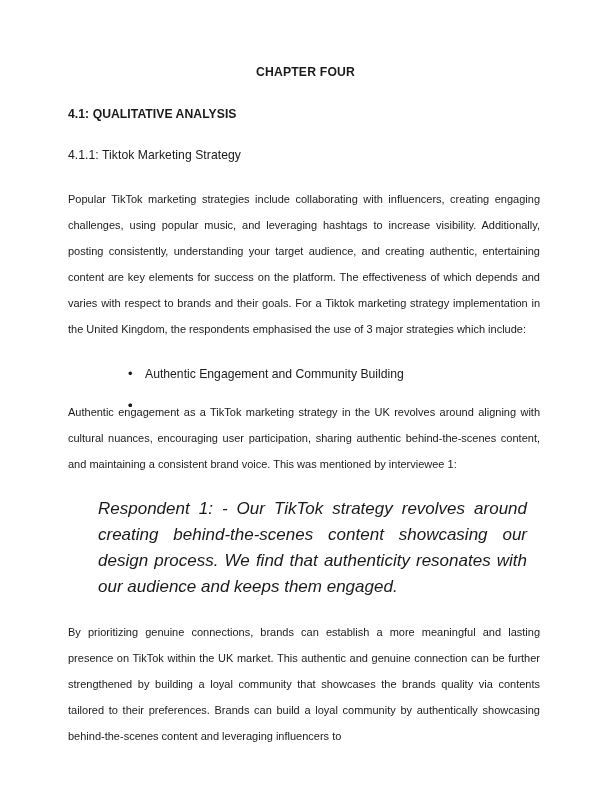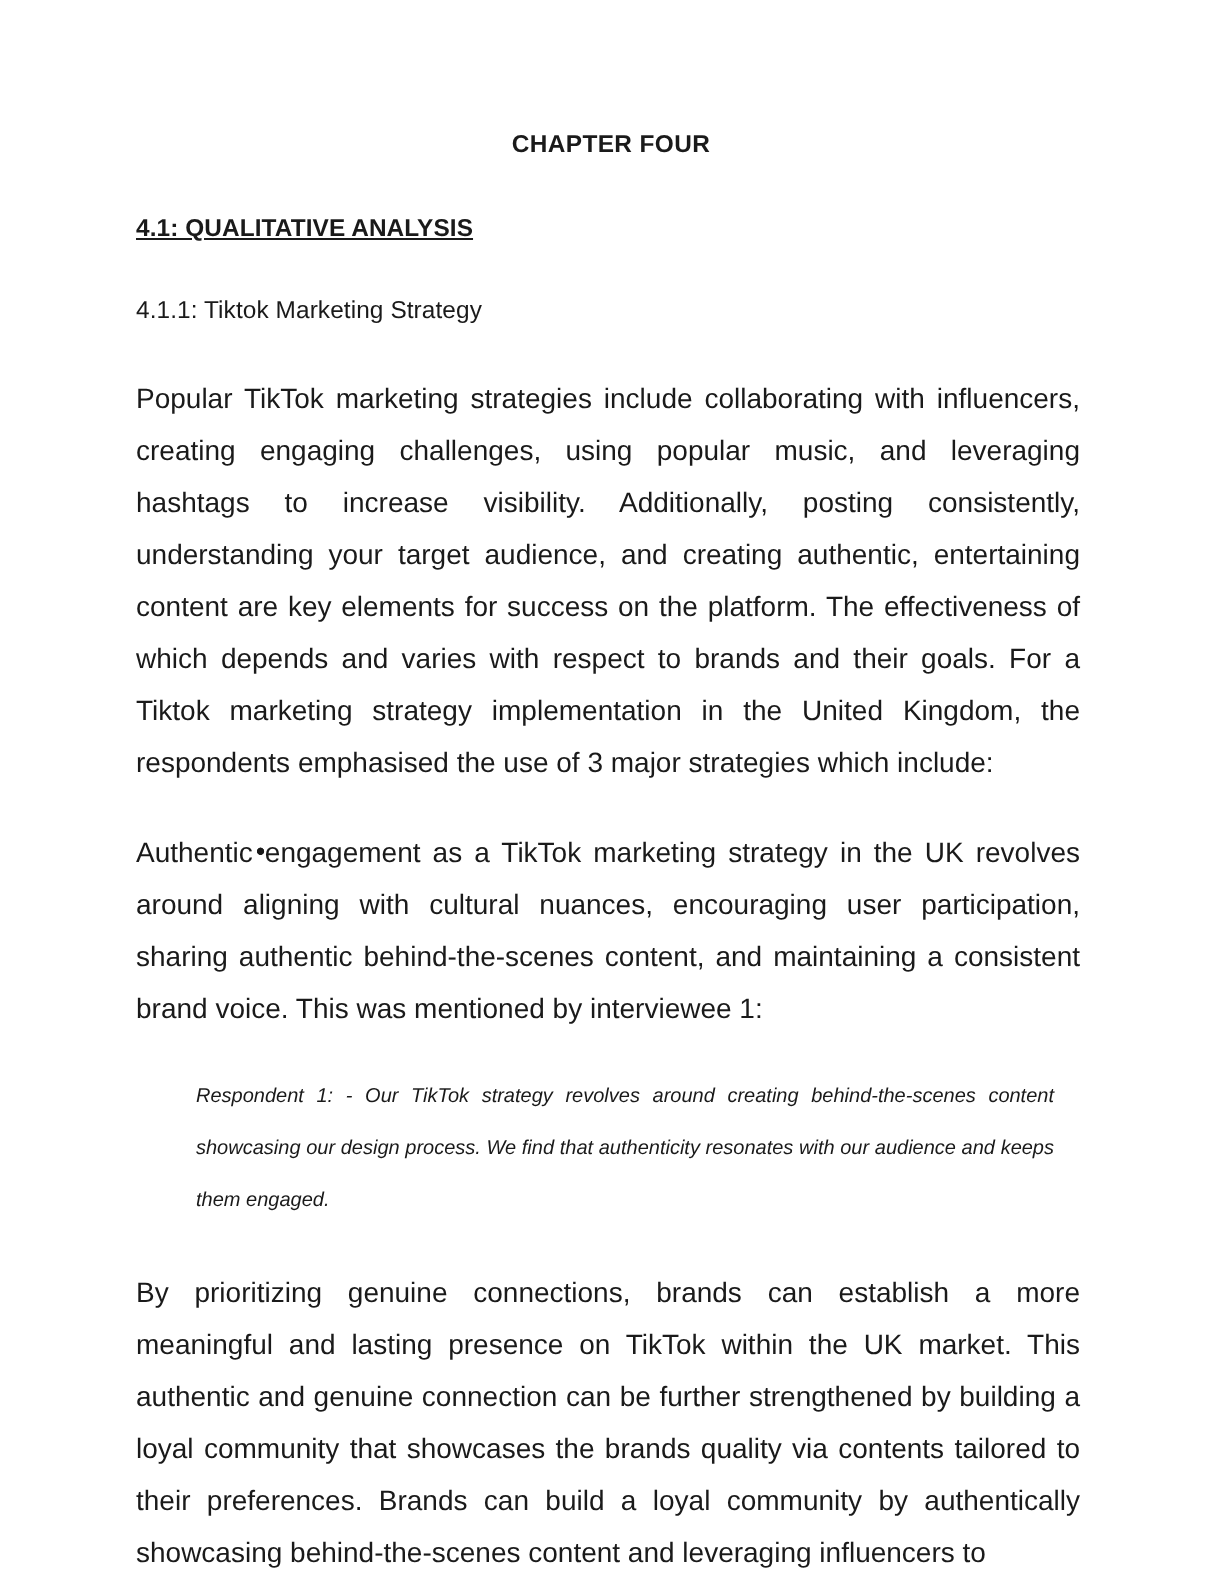--- a/index.html
+++ b/index.html
@@ -32,31 +32,30 @@
     letter-spacing: 0.2px;
     line-height: 16px;
     margin: 0 0 26px 0;
   }
   .heading {
     font-size: 12.2px;
     font-weight: bold;
     line-height: 16px;
     margin: 0 0 25px 0;
     letter-spacing: 0.05px;
-    text-decoration: underline;
   }
   .heading-sub {
     font-size: 12.2px;
     font-weight: normal;
     line-height: 16px;
     margin: 0 0 23px 0;
     letter-spacing: 0.05px;
   }
   .body-para {
-    font-size: 14px;
+    font-size: 11px;
     line-height: 26px;
     text-align: justify;
     text-justify: inter-word;
     margin: 0 3px 19px 0;
     hyphens: none;
   }
   .bullet-list {
     list-style: none;
     margin: 0 0 12px 0;
     padding: 0;
@@ -69,21 +68,21 @@
     margin-bottom: 6px;
   }
   .bullet-item .bullet-dot {
     position: absolute;
     left: 60px;
     top: 0;
     line-height: 26px;
     font-size: 13px;
   }
   .quote-block {
-    font-size: 10px;
+    font-size: 17px;
     font-style: italic;
     line-height: 26px;
     text-align: justify;
     text-justify: inter-word;
     margin: 0 16px 19px 0;
     padding-left: 30px;
   }
   .last-para {
     margin-bottom: 0;
   }
@@ -98,20 +97,21 @@
 
     <div class="heading">4.1: QUALITATIVE ANALYSIS</div>
 
     <div class="heading-sub">4.1.1: Tiktok Marketing Strategy</div>
 
     <p class="body-para">Popular TikTok marketing strategies include collaborating with influencers, creating engaging challenges, using popular music, and leveraging hashtags to increase visibility. Additionally, posting consistently, understanding your target audience, and creating authentic, entertaining content are key elements for success on the platform. The effectiveness of which depends and varies with respect to brands and their goals. For a Tiktok marketing strategy implementation in the United Kingdom, the respondents emphasised the use of 3 major strategies which include:</p>
 
     <ul class="bullet-list">
       <li class="bullet-item">
         <span class="bullet-dot">•</span>
+        <span>Authentic Engagement and Community Building</span>
       </li>
       <li class="bullet-item">
         <span class="bullet-dot">•</span>
       </li>
       <li class="bullet-item">
         <span class="bullet-dot">•</span>
       </li>
     </ul>
 
 

